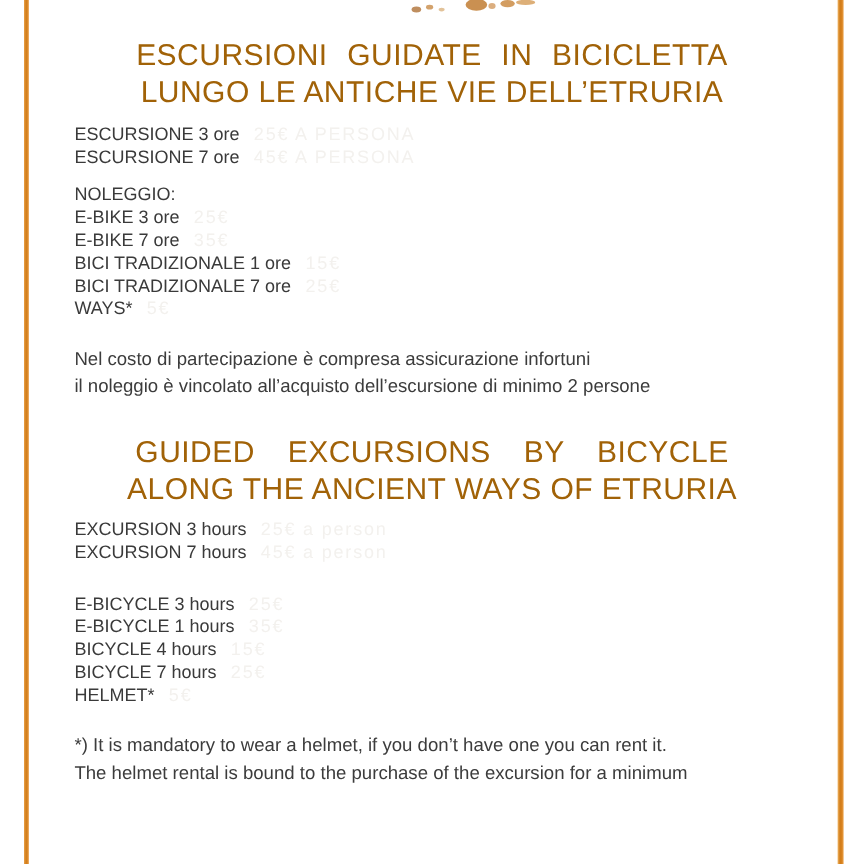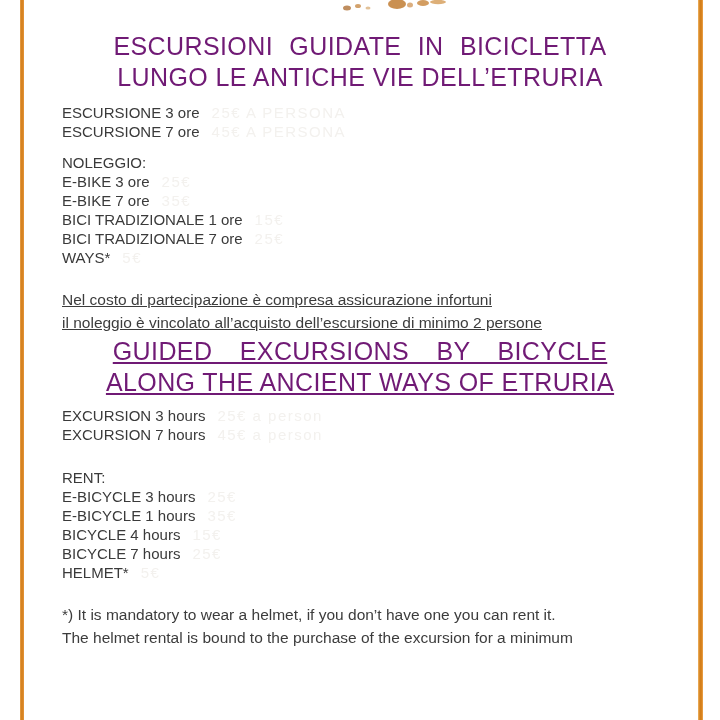--- a/index.html
+++ b/index.html
@@ -22,24 +22,24 @@
   .logo-smudge{
     position:absolute;left:330px;top:0;width:125px;height:14px;
     filter:blur(0.6px);
   }
   .section-title{
     width:720px;
     text-align:center;
     font-size:25px;
     line-height:31px;
     letter-spacing:0.4px;
-    color:#701a75;
+    color:#a16207;
   }
   .title-it{margin-top:31px;}
-  .title-en{margin-top:2px;text-decoration:underline;}
+  .title-en{margin-top:28px;}
   .wide-words-it{word-spacing:9px;}
   .wide-words-en{word-spacing:20px;}
   .content{margin-left:62px;margin-right:30px;}
   .row{
     font-size:15px;
     line-height:19px;
     color:#3a3a3a;
     white-space:nowrap;
   }
   .items-it{margin-top:10px;}
@@ -49,21 +49,21 @@
   .ghost{
     color:#f3f1ee;
     margin-left:12px;
     letter-spacing:1.5px;
   }
   .notes{
     font-size:15.5px;
     line-height:23px;
     color:#3c3c3c;
   }
-  .notes-it{margin-top:21px;text-decoration:underline;}
+  .notes-it{margin-top:21px;}
   .notes-en{margin-top:21px;}
 </style>
 </head>
 <body>
 
 <div class="page">
 
   <div class="border-left"></div>
   <div class="border-right"></div>
 
@@ -129,21 +129,20 @@
     <div class="items-en">
       <div class="row">
         <span>EXCURSION 3 hours</span><span class="ghost">25€ a person</span>
       </div>
       <div class="row">
         <span>EXCURSION 7 hours</span><span class="ghost">45€ a person</span>
       </div>
     </div>
 
     <div class="rent-en">
-      <div class="row">RENT:</div>
       <div class="row">
         <span>E-BICYCLE 3 hours</span><span class="ghost">25€</span>
       </div>
       <div class="row">
         <span>E-BICYCLE 1 hours</span><span class="ghost">35€</span>
       </div>
       <div class="row">
         <span>BICYCLE 4 hours</span><span class="ghost">15€</span>
       </div>
       <div class="row">

